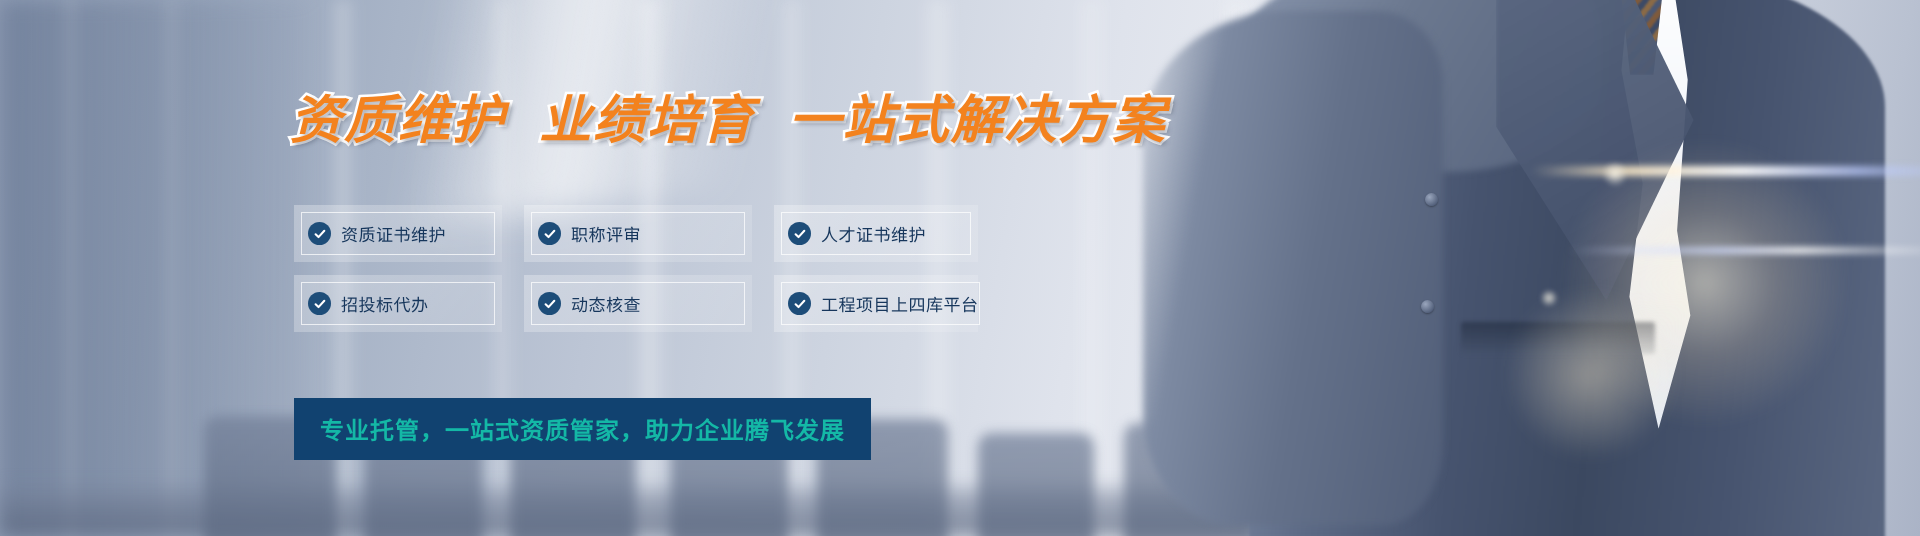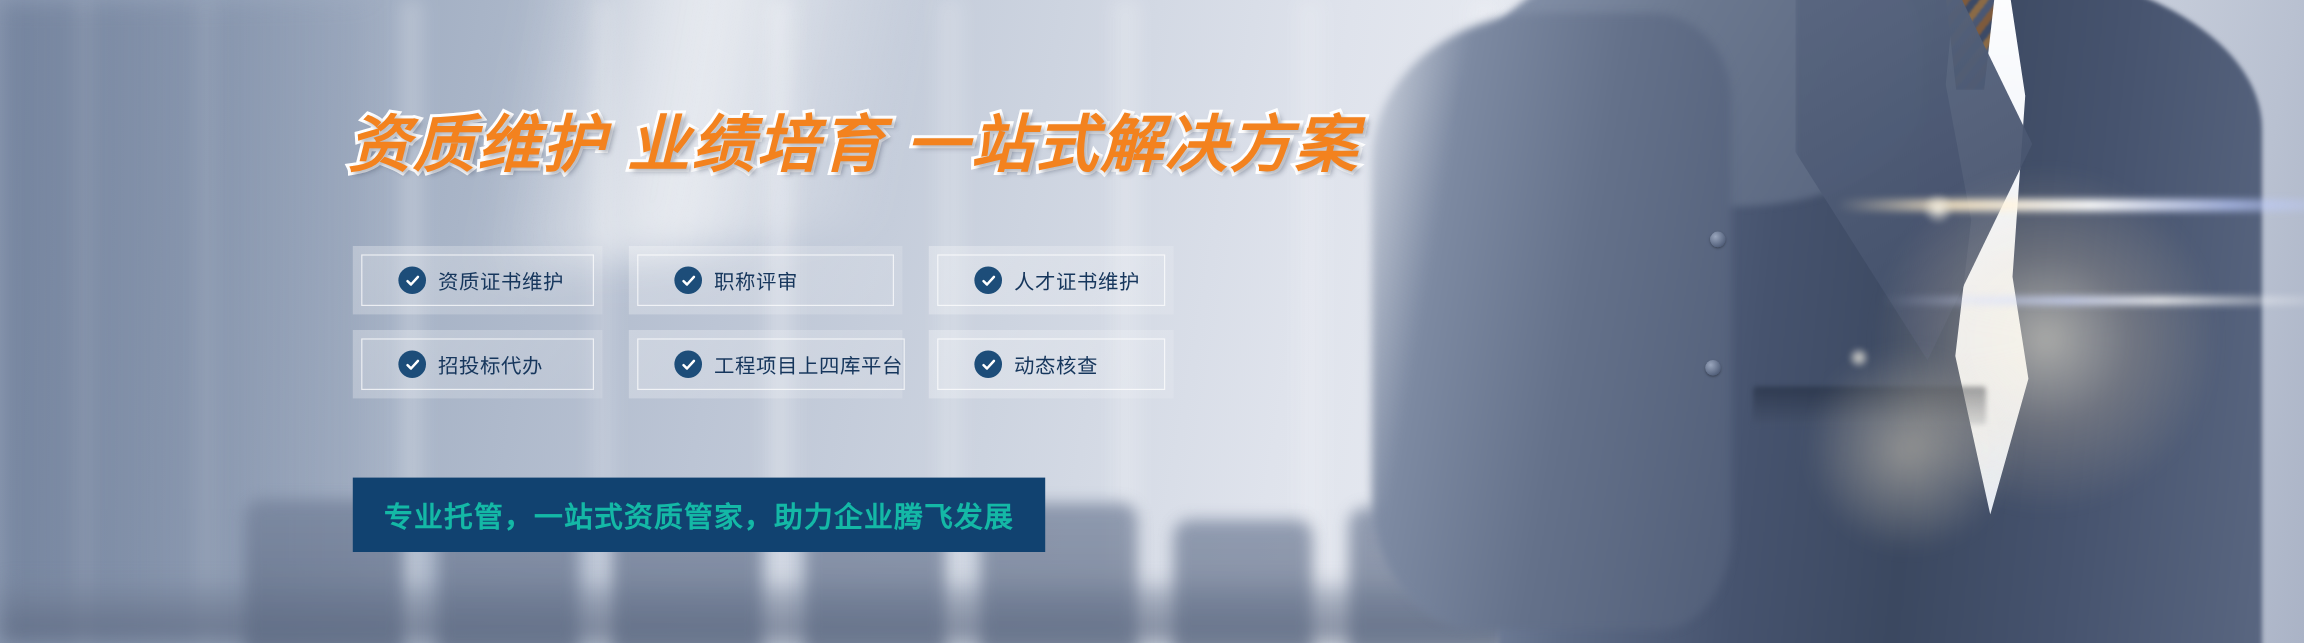--- a/index.html
+++ b/index.html
@@ -162,21 +162,21 @@
     position:absolute;left:290px;top:78px;
     font-size:52px;
     font-weight:bold;
     font-style:italic;
     letter-spacing:2px;
     white-space:nowrap;
     color:#f3821e;
     -webkit-text-stroke:5px #ffffff;
     paint-order:stroke fill;
     text-shadow:3px 3px 4px rgba(70,80,100,.45);
-    font-family:Liberation Sans, sans-serif;
+    font-family:Liberation Mono, monospace;
     text-align:right;
   }
 
   .features{
     position:absolute;left:294px;top:205px;
     display:grid;
     grid-template-columns:208px 228px 204px;
     column-gap:22px;
     row-gap:13px;
   }
@@ -185,21 +185,21 @@
     height:57px;
     background:linear-gradient(135deg,rgba(255,255,255,.30),rgba(255,255,255,.12));
     padding:7px;
     display:flex;
   }
   .feature-inner{
     flex:1;
     border:1px solid rgba(255,255,255,.72);
     display:flex;
     align-items:center;
-    padding-left:30px;
+    padding-left:6px;
     gap:10px;
   }
   .check-icon{
     width:23px;height:23px;flex:0 0 23px;
     border-radius:50%;
     background:#1d4d79;
     display:flex;align-items:center;justify-content:center;
   }
   .check-icon svg{display:block;}
   .feature-label{
@@ -316,32 +316,32 @@
         </div>
       </div>
 
       <div class="feature">
         <div class="feature-inner">
           <span class="check-icon">
             <svg width="14" height="14" viewBox="0 0 14 14">
                 <path d="M2.6 7.3 L5.5 10.1 L11.3 3.8" fill="none" stroke="#ffffff" stroke-width="2.1" stroke-linecap="round" stroke-linejoin="round"></path>
               </svg>
           </span>
+          <span class="feature-label">动态核查</span>
+        </div>
+      </div>
+
+      <div class="feature">
+        <div class="feature-inner">
+          <span class="check-icon">
+            <svg width="14" height="14" viewBox="0 0 14 14">
+                <path d="M2.6 7.3 L5.5 10.1 L11.3 3.8" fill="none" stroke="#ffffff" stroke-width="2.1" stroke-linecap="round" stroke-linejoin="round"></path>
+              </svg>
+          </span>
           <span class="feature-label">工程项目上四库平台</span>
-        </div>
-      </div>
-
-      <div class="feature">
-        <div class="feature-inner">
-          <span class="check-icon">
-            <svg width="14" height="14" viewBox="0 0 14 14">
-                <path d="M2.6 7.3 L5.5 10.1 L11.3 3.8" fill="none" stroke="#ffffff" stroke-width="2.1" stroke-linecap="round" stroke-linejoin="round"></path>
-              </svg>
-          </span>
-          <span class="feature-label">动态核查</span>
         </div>
       </div>
 
     </div>
 
     <div class="slogan-bar">
       <span class="slogan-text">专业托管，一站式资质管家，助力企业腾飞发展</span>
     </div>
 
   </div>

